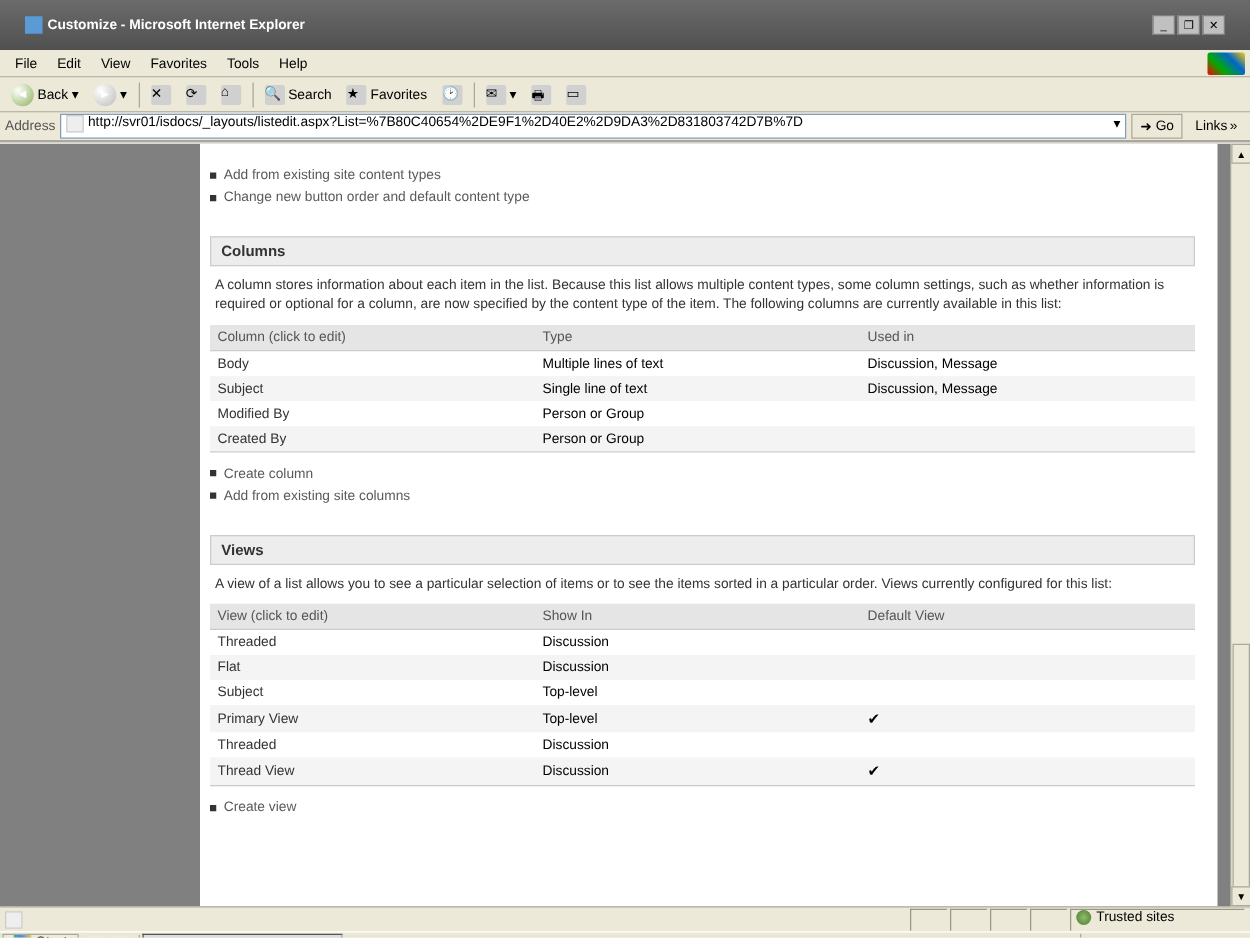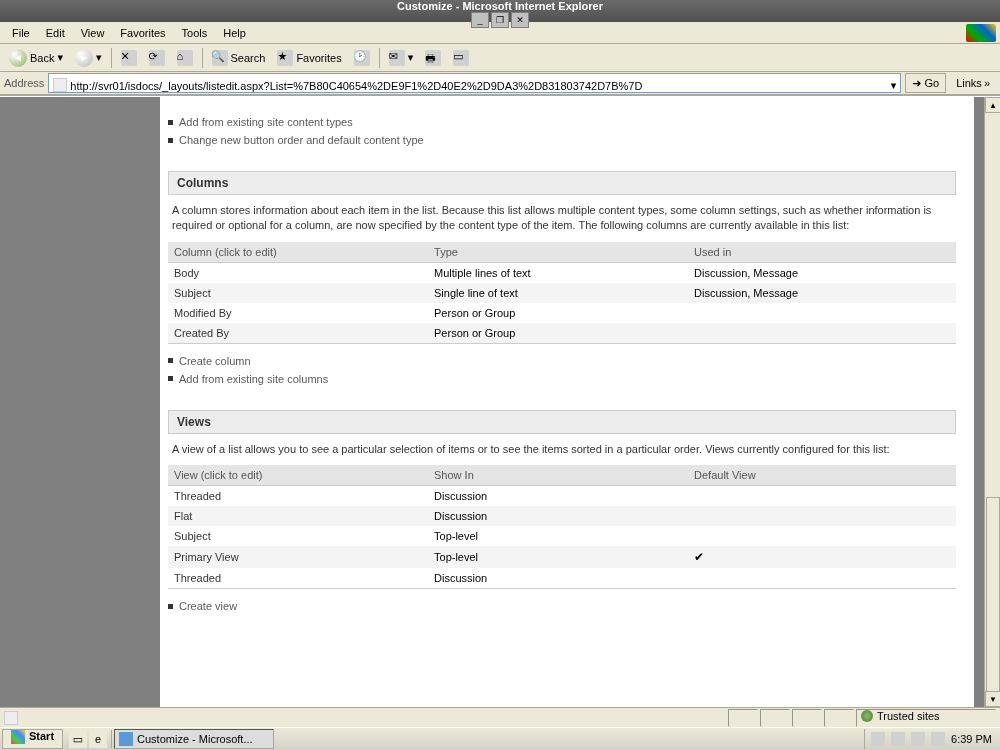--- a/index.html
+++ b/index.html
@@ -1,19 +1,19 @@
 <!DOCTYPE html>
 <html><head>
 <meta charset="utf-8">
 <style>
 * { box-sizing: border-box; margin: 0; padding: 0; font-family: Tahoma, Arial, sans-serif; }
 body { width: 1000px; height: 750px; background: #ece9d8; overflow: hidden; font-size: 11px; color: #000; position: relative; }
 
 
-.titlebar { height: 22px; background: linear-gradient(to bottom, #6b6b6b, #505050); color: #fff; display: flex; align-items: center; padding: 0 20px; font-size: 11px; flex-direction: column; }
+.titlebar { height: 40px; background: linear-gradient(to bottom, #6b6b6b, #505050); color: #fff; display: flex; align-items: center; padding: 0 20px; font-size: 11px; }
 .titlebar .ie-icon { width: 14px; height: 14px; background: #5a9bd5; margin-right: 4px; }
 .titlebar .title-text { font-weight: bold; flex: 1; }
 .titlebar .win-btns { display: flex; gap: 2px; }
 .titlebar .win-btn { width: 18px; height: 16px; background: #c0c0c0; border: 1px solid #808080; display: flex; align-items: center; justify-content: center; font-size: 9px; color: #000; cursor: pointer; }
 
 
 .menubar { height: 22px; background: #ece9d8; display: flex; align-items: center; padding: 0 4px; border-bottom: 1px solid #aca899; }
 .menubar .menu-item { padding: 2px 8px; cursor: pointer; }
 .menubar .flag { margin-left: auto; width: 30px; height: 18px; background: linear-gradient(45deg,#ff0000,#00aa00,#0066cc,#ffcc00); border-radius: 2px; }
 
@@ -21,21 +21,21 @@
 .toolbar { height: 28px; background: #ece9d8; display: flex; align-items: center; padding: 0 4px; border-bottom: 1px solid #aca899; gap: 2px; }
 .toolbar .tb-btn { height: 22px; display: flex; align-items: center; padding: 0 4px; cursor: pointer; border: 1px solid transparent; gap: 3px; }
 .toolbar .circ { width: 18px; height: 18px; border-radius: 50%; background: radial-gradient(circle at 30% 30%, #fff, #8ab05a); display: flex; align-items: center; justify-content: center; color: #fff; font-size: 10px; }
 .toolbar .circ.gray { background: radial-gradient(circle at 30% 30%, #fff, #bbb); }
 .toolbar .sep { width: 1px; height: 20px; background: #aca899; margin: 0 2px; }
 .toolbar .sm-icon { width: 16px; height: 16px; background: #d0d0d0; border-radius: 2px; }
 
 
 .addrbar { height: 24px; background: #ece9d8; display: flex; align-items: center; padding: 0 4px; border-bottom: 2px solid #aca899; gap: 4px; }
 .addrbar .lbl { color: #555; }
-.addrbar .addr-input { flex: 1; height: 20px; border: 1px solid #7f9db9; background: #fff; display: flex; align-items: flex-end; padding: 0 4px; gap: 3px; }
+.addrbar .addr-input { flex: 1; height: 20px; border: 1px solid #7f9db9; background: #fff; display: flex; align-items: flex-start; padding: 0 4px; gap: 3px; }
 .addrbar .addr-input .pg-icon { width: 14px; height: 14px; background: #eee; border: 1px solid #ccc; }
 .addrbar .addr-input input { flex: 1; border: none; outline: none; font-size: 11px; }
 .addrbar .go-btn { height: 20px; padding: 0 6px; border: 1px solid #aca899; background: #ece9d8; cursor: pointer; display: flex; align-items: center; gap: 3px; }
 .addrbar .links-lbl { padding: 0 6px; cursor: pointer; display: flex; align-items: center; gap: 2px; }
 
 
 .content-outer { height: 611px; background: #808080; display: flex; border-top: 1px solid #fff; }
 .content-scroll { flex: 1; display: flex; overflow: hidden; }
 .left-gutter { width: 160px; background: #808080; }
 .content { flex: 1; background: #fff; padding: 8px 18px 20px 8px; overflow: hidden; position: relative; }
@@ -255,20 +255,25 @@
             <tr>
               <td class="link-cell">Primary View</td>
               <td>Top-level</td>
               <td><span class="check">✔</span></td>
             </tr>
             <tr>
               <td class="link-cell">Threaded</td>
               <td>Discussion</td>
               <td></td>
             </tr>
+            <tr>
+              <td class="link-cell">Thread View</td>
+              <td>Discussion</td>
+              <td><span class="check">✔</span></td>
+            </tr>
           </tbody>
       </table>
       <div class="below-actions" id="view-actions">
           <div class="action-link">
             <span class="bullet"></span>
             <span>Create view</span>
           </div>
         </div>
 
     </div>

